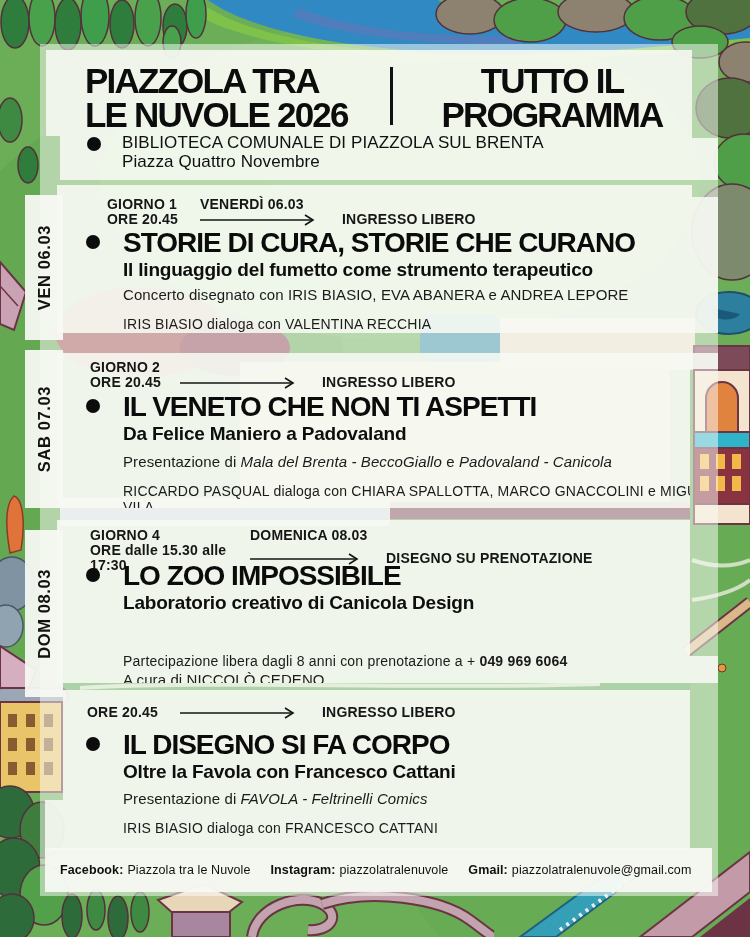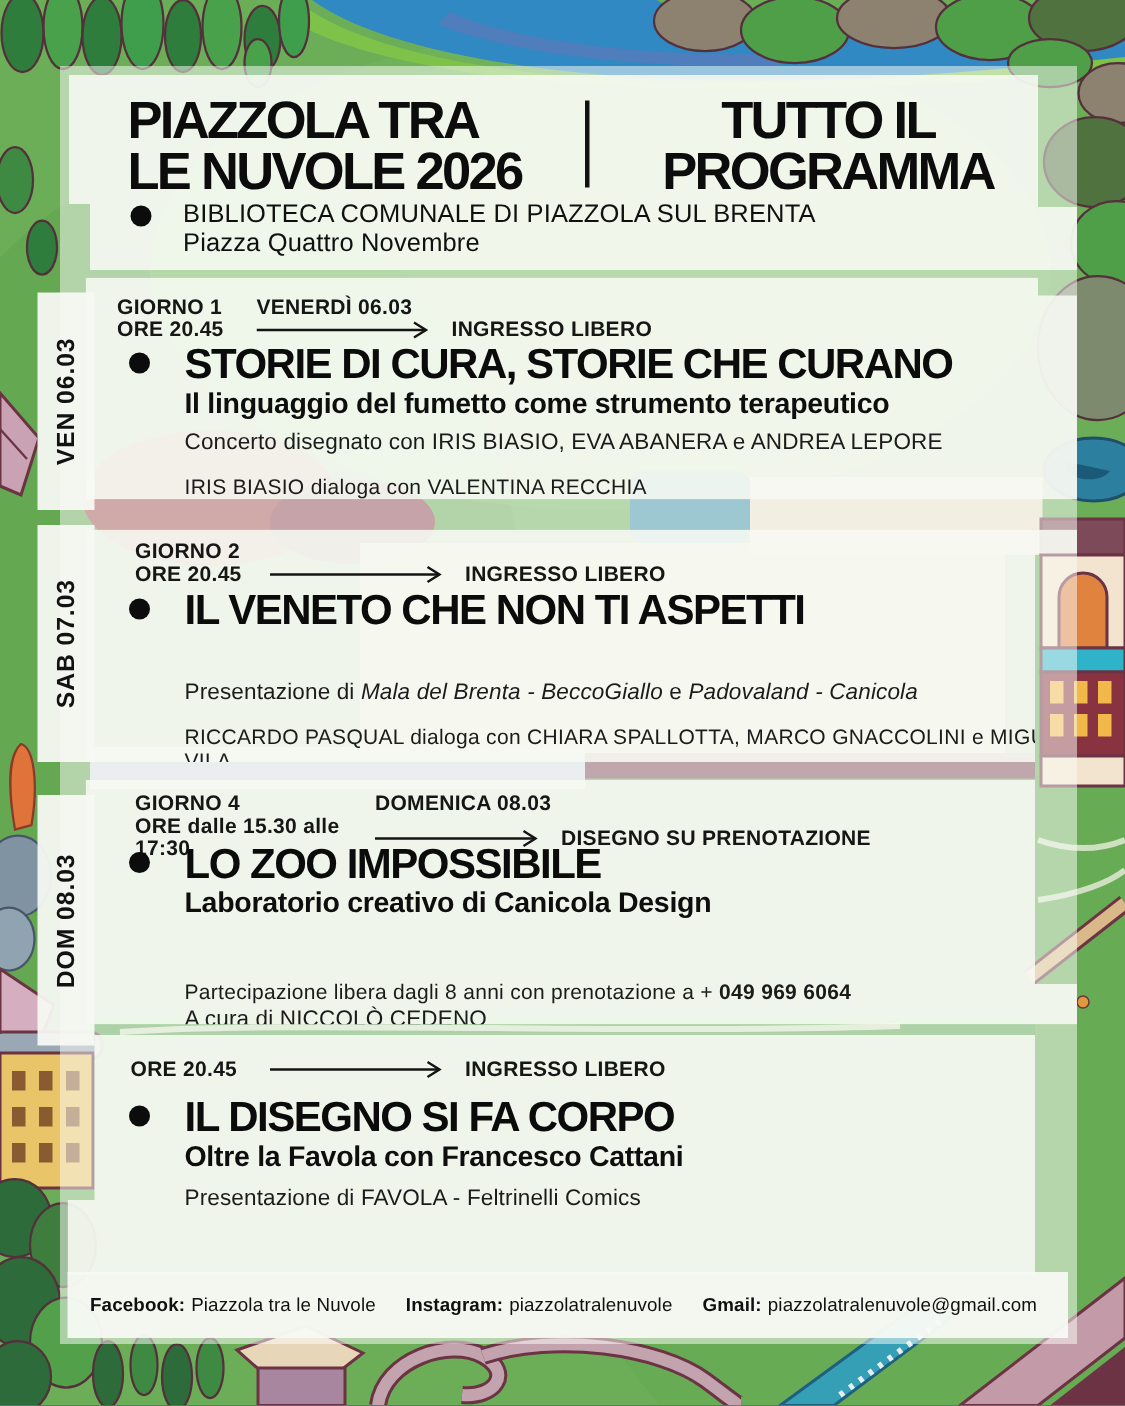--- a/index.html
+++ b/index.html
@@ -22,21 +22,21 @@
        font-weight:700;font-size:35px;line-height:.97;letter-spacing:-1.8px;color:#0c0c0c;}
   .venue{position:absolute;left:76px;top:84px;font-size:17px;line-height:1.1;letter-spacing:.1px;}
   .dot{position:absolute;width:14px;height:14px;border-radius:50%;background:#0c0c0c;}
 
   
   .meta{position:absolute;font-weight:700;font-size:14px;letter-spacing:.2px;
         line-height:15px;color:#161616;display:grid;grid-template-columns:var(--c1) auto;}
   .meta .giorno{grid-column:1;grid-row:1;}
   .meta .day{grid-column:2;grid-row:1;}
   .meta .time{grid-column:1;grid-row:2;}
-  .meta .r2{grid-column:2;grid-row:2;display:flex;align-items:center;gap:12px;}
+  .meta .r2{grid-column:2;grid-row:2;display:flex;align-items:center;gap:24px;}
   .meta.single{display:flex;}
   .meta.single .time{width:93px;}
   .arrow{flex:0 0 auto;margin-top:1px;}
   .event{position:absolute;}
   .ev-title{font-weight:700;font-size:28px;line-height:1;letter-spacing:-1px;color:#0b0b0b;margin:0;}
   .ev-sub{font-weight:700;font-size:19px;line-height:1.1;letter-spacing:-.2px;color:#0e0e0e;margin:3px 0 0 0;}
   .detail{position:absolute;font-size:15px;color:#1b1b1b;letter-spacing:.1px;}
   .detail.small{font-size:14px;letter-spacing:.2px;}
 
   
@@ -201,21 +201,21 @@
   </div>
   <div class="tab" style="left:25px;top:350px;width:38px;height:158px;">
     <span>SAB 07.03</span>
   </div>
   <div class="tab" style="left:25px;top:530px;width:38px;height:167px;">
     <span>DOM 08.03</span>
   </div>
 
   <div class="panel" style="left:57px;top:185px;width:661px;height:148px;
               clip-path:polygon(0px 0px,635px 0px,635px 12px,661px 12px,661px 148px,0px 148px);">
-    <div class="meta" style="left:21px;top:12px;--c1:93px;">
+    <div class="meta" style="left:50px;top:12px;--c1:93px;">
       <div class="giorno">GIORNO 1</div>
       <div class="day">VENERDÌ 06.03</div>
       <div class="time">ORE 20.45</div>
       <div class="r2">
         <svg class="arrow" width="118" height="12" viewBox="0 0 118 12">
           <line x1="0" y1="6" x2="112" y2="6" stroke="#141414" stroke-width="1.6"></line>
           <polyline points="105,1 113,6 105,11" fill="none" stroke="#141414" stroke-width="1.6"></polyline>
         </svg>
         <span>INGRESSO LIBERO</span>
       </div>
@@ -238,20 +238,21 @@
         <svg class="arrow" width="118" height="12" viewBox="0 0 118 12">
           <line x1="0" y1="6" x2="112" y2="6" stroke="#141414" stroke-width="1.6"></line>
           <polyline points="105,1 113,6 105,11" fill="none" stroke="#141414" stroke-width="1.6"></polyline>
         </svg>
         <span>INGRESSO LIBERO</span>
       </div>
     </div>
     <div class="dot" style="left:29px;top:46px;"></div>
     <div class="event" style="left:66px;top:40px;">
       <h3 class="ev-title">IL VENETO CHE NON TI ASPETTI</h3>
+      <h4 class="ev-sub">Da Felice Maniero a Padovaland</h4>
     </div>
     <div class="detail" style="left:66px;top:100px;"><span>Presentazione di </span><span style="font-style: italic;">Mala del Brenta - BeccoGiallo</span><span> e </span><span style="font-style: italic;">Padovaland - Canicola</span></div>
     <div class="detail small" style="left:66px;top:130px;"><span>RICCARDO PASQUAL dialoga con CHIARA SPALLOTTA, MARCO GNACCOLINI e MIGUEL VILA</span></div>
   </div>
 
   <div class="panel" style="left:57px;top:520px;width:661px;height:163px;
               clip-path:polygon(0px 0px,633px 0px,633px 136px,661px 136px,661px 163px,0px 163px);">
     <div class="meta" style="left:33px;top:8px;--c1:160px;">
       <div class="giorno">GIORNO 4</div>
       <div class="day">DOMENICA 08.03</div>
@@ -283,21 +284,22 @@
           <polyline points="105,1 113,6 105,11" fill="none" stroke="#141414" stroke-width="1.6"></polyline>
         </svg>
         <span>INGRESSO LIBERO</span>
       </div>
     </div>
     <div class="dot" style="left:41px;top:47px;"></div>
     <div class="event" style="left:78px;top:41px;">
       <h3 class="ev-title">IL DISEGNO SI FA CORPO</h3>
       <h4 class="ev-sub">Oltre la Favola con Francesco Cattani</h4>
     </div>
-    <div class="detail" style="left:78px;top:100px;"><span>Presentazione di </span><span style="">FAVOLA - Feltrinelli Comics</span></div>
+    <div class="detail" style="left:78px;top:100px;"><span>Presentazione di </span><span style="font-style: italic;">FAVOLA - Feltrinelli Comics</span></div>
+    <div class="detail small" style="left:78px;top:130px;"><span>IRIS BIASIO dialoga con FRANCESCO CATTANI</span></div>
   </div>
 
   <div class="panel" style="left:45px;top:848px;width:667px;height:44px;background:rgba(247,249,243,0.94);">
     <div class="footer-inner">
       <span>
         <b>Facebook:</b><span class="val">Piazzola tra le Nuvole</span>
       </span>
       <span>
         <b>Instagram:</b><span class="val">piazzolatralenuvole</span>
       </span>

